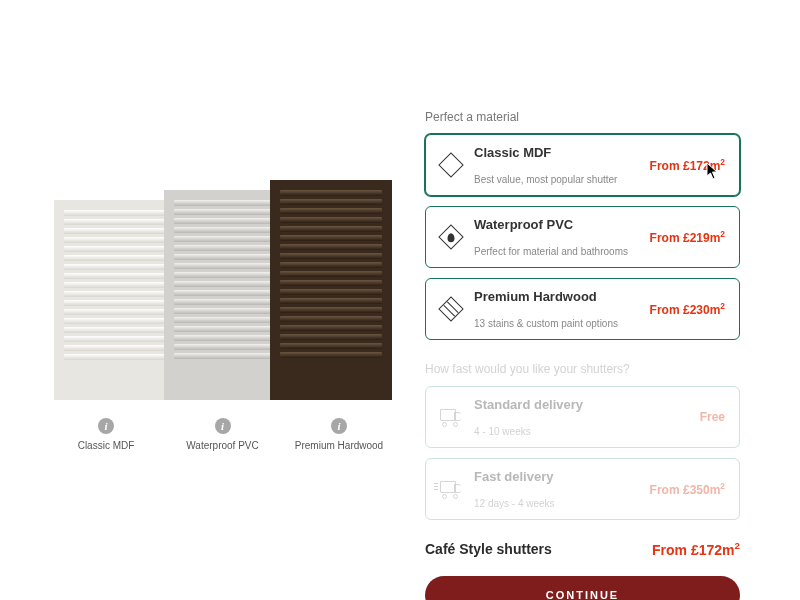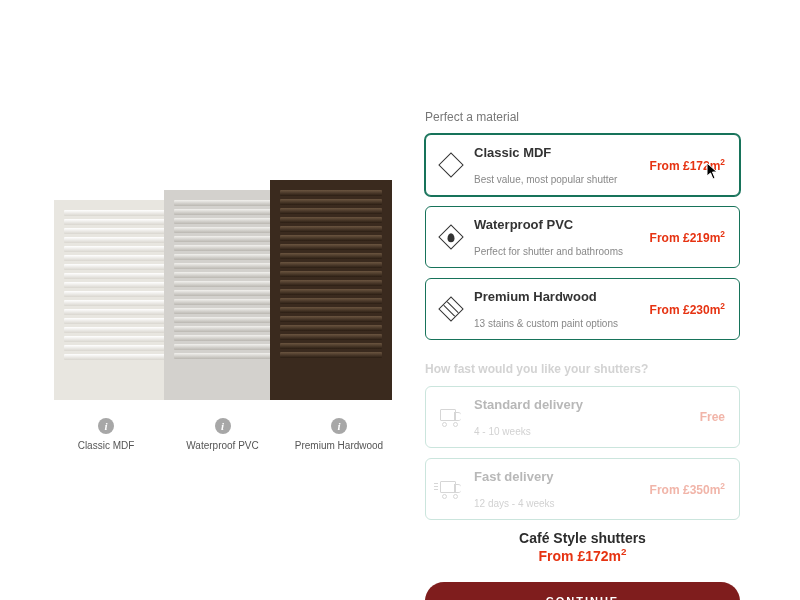--- a/index.html
+++ b/index.html
@@ -203,26 +203,25 @@
   .card.faded .card-sub   { color: #d2d2d2; }
   .card-price {
     font-size: 12px;
     font-weight: 700;
     color: #e63312;
     white-space: nowrap;
   }
   .card.faded .card-price { color: #f1b5a9; }
   .sup { font-size: 0.7em; vertical-align: super; }
 
-  .section-title.faded { color: #d3d3d3; margin-top: 12px; font-weight: bold; }
+  .section-title.faded { color: #d3d3d3; margin-top: 12px; }
 
   .summary-row {
     display:flex; justify-content:space-between; align-items:center;
-    margin-top: 0;
-    flex-direction: column;
+    margin-top: 10px;
   }
   .summary-title { font-size:14px; font-weight:800; color:#2c2c2c; }
   .summary-price { font-size:14px; font-weight:800; color:#e63312; }
 
   .continue-btn {
     margin-top: 18px;
     background: #7f1d1d;
     color: #fff;
     border: none;
     border-radius: 22px;
@@ -352,21 +351,21 @@
       </div>
       <div class="card-price"><span>From £</span><span>172</span><span>m</span><span class="sup">2</span></div>
     </div>
 
     <div class="card">
       <div class="card-icon">
           <div class="icon-drop"></div>
         </div>
       <div class="card-body">
         <div class="card-title">Waterproof PVC</div>
-        <div class="card-sub">Perfect for shutter and bathrooms</div>
+        <div class="card-sub">Perfect for material and bathrooms</div>
       </div>
       <div class="card-price"><span>From £</span><span>219</span><span>m</span><span class="sup">2</span></div>
     </div>
 
     <div class="card">
       <div class="card-icon">
           <div class="icon-wood"></div>
         </div>
       <div class="card-body">
         <div class="card-title">Premium Hardwood</div>

